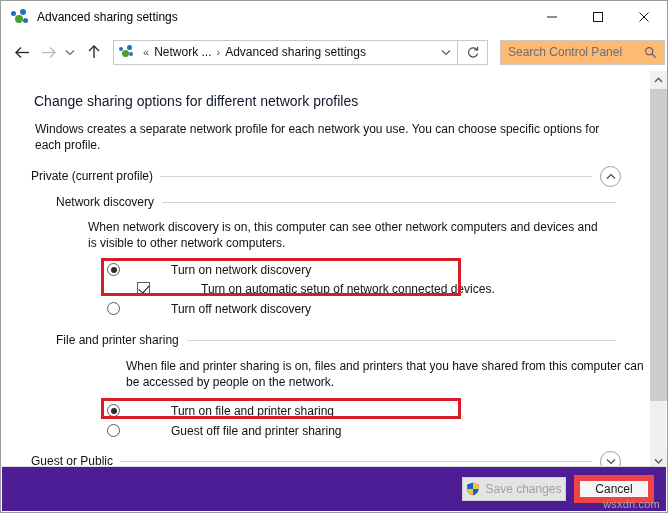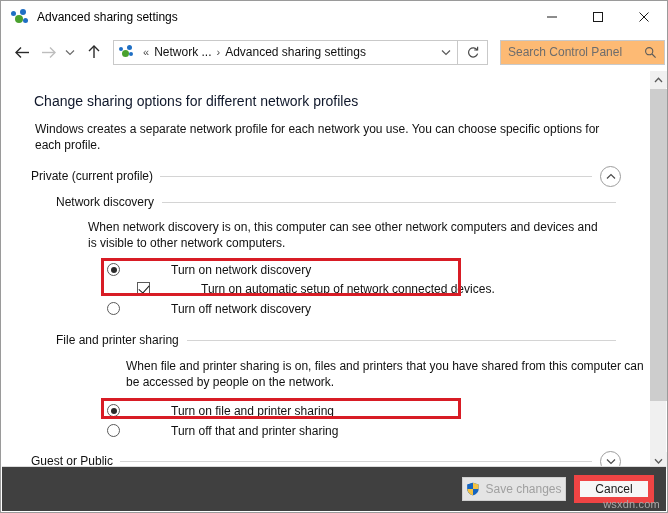--- a/index.html
+++ b/index.html
@@ -231,21 +231,21 @@
   .sb-thumb {
     position: absolute; left: 0;
     top: 18px; width: 17px; height: 312px;
     background: #cdcdcd;
   }
 
   
   .footer {
     position: absolute; left: 1px; bottom: 1px;
     width: 664px; height: 44px;
-    background: #404040;
+    background: #4c1d95;
     border-top: 1px solid #dcdcdc;
   }
   .btn {
     position: absolute;
     height: 24px;
     display: flex; align-items: center; justify-content: center;
     font-size: 12px;
     box-sizing: border-box;
   }
   .btn-save {
@@ -400,21 +400,21 @@
       <span class="rule"></span>
     </div>
     <div class="section-desc" style="top:287px;margin-left:38px;">When file and printer sharing is on, files and printers that you have shared from this computer can be accessed by people on the network.</div>
 
     <div class="optrow" style="left:105px; top:333px;">
       <span class="radio on"></span>
       <span class="lbl">Turn on file and printer sharing</span>
     </div>
     <div class="optrow" style="left:105px; top:353px;">
       <span class="radio"></span>
-      <span class="lbl">Turn off that and printer sharing</span>
+      <span class="lbl">Guest off file and printer sharing</span>
     </div>
 
     <div class="highlight-box" style="left:99px; top:327px; width:360px; height:21px;"></div>
 
     <div class="profile-head" style="top:381px;">
       <span class="lbl">Guest or Public</span>
       <span class="rule"></span>
       <span class="chev-circle">
         <svg width="10" height="7" viewBox="0 0 10 7">
             <polyline points="1,1.5 5,5.5 9,1.5" fill="none" stroke="#4a4a4a" stroke-width="1.2"></polyline>

